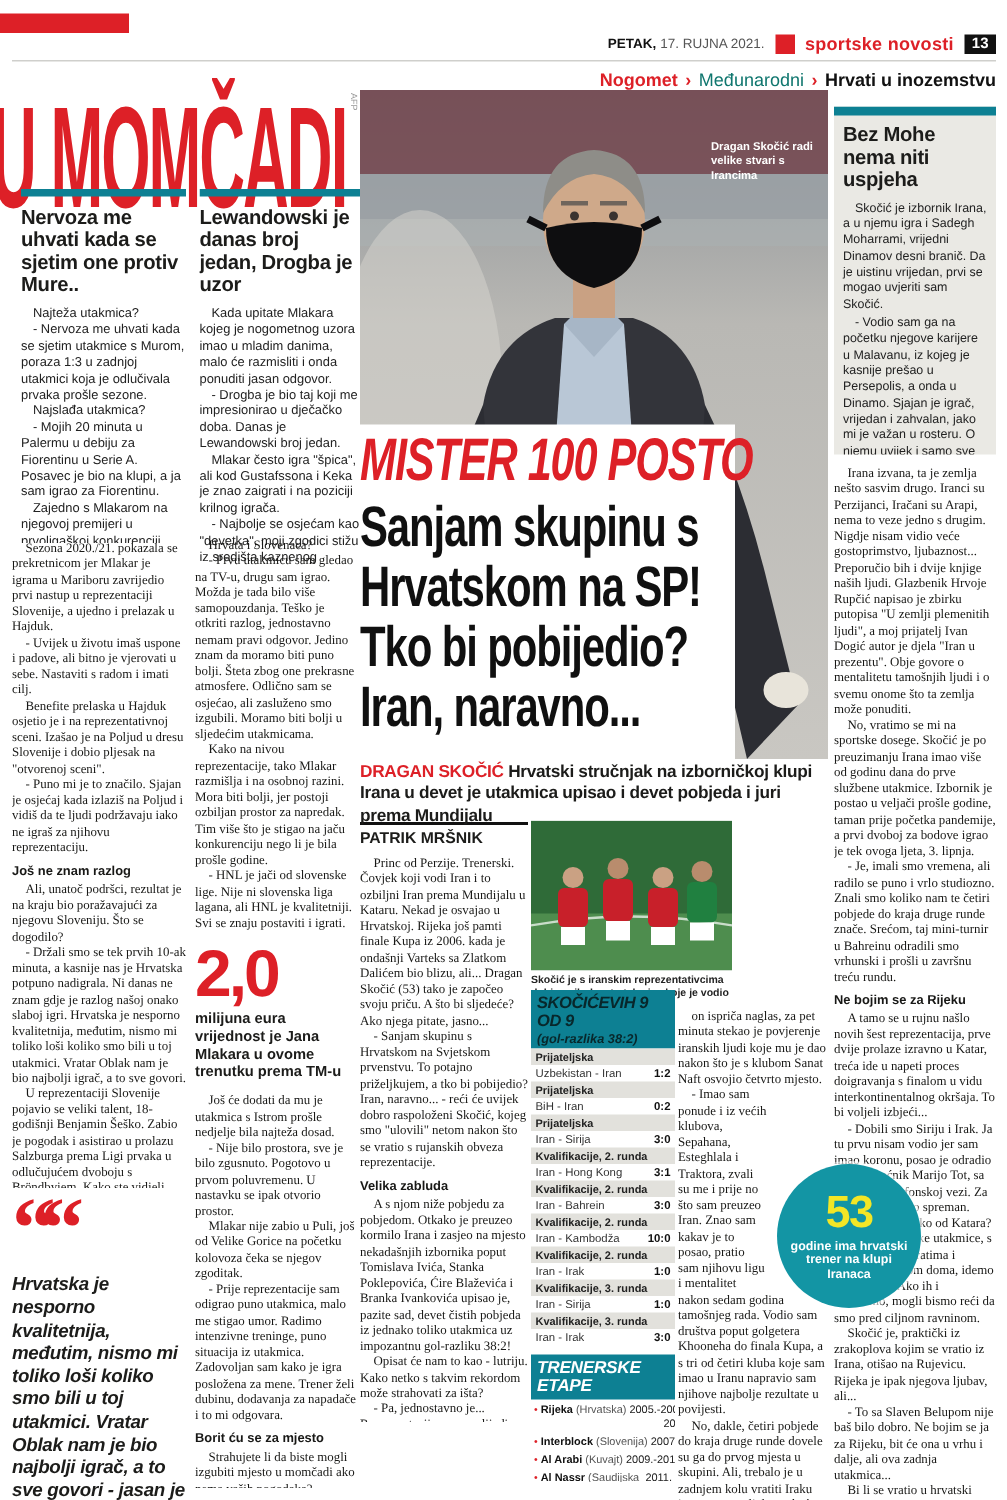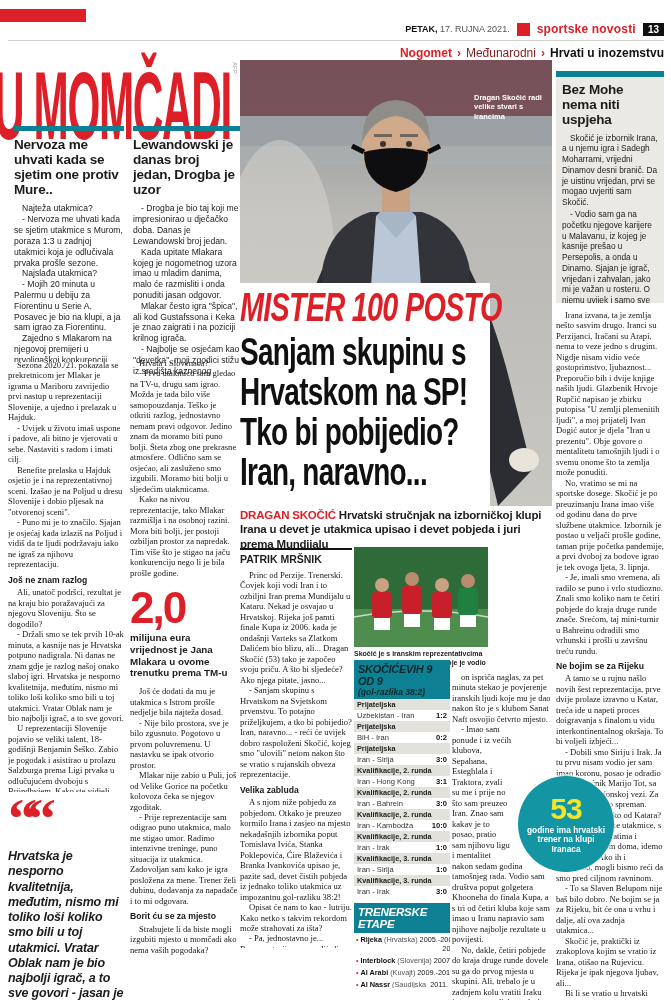--- a/index.html
+++ b/index.html
@@ -14,21 +14,21 @@
   .topbar{position:absolute; top:22px; right:7px; display:flex; align-items:center; gap:7px;}
   .t-date{font-size:9px; color:#555;}
   .t-date b{color:#111;}
   .redsq{width:13px; height:13px; background:var(--red); display:inline-block;}
   .brand{font-size:12px; font-weight:bold; color:var(--red); letter-spacing:.2px;}
   .pageno{background:#111; color:#fff; font-weight:bold; font-size:10px; padding:1px 5px;}
   .hrule{position:absolute; left:8px; right:7px; top:40px; border-top:1px solid #cfcfcc;}
   .breadcrumb{position:absolute; top:46px; right:7px; font-size:12px; display:flex; gap:5px; align-items:baseline;}
   .bc-sec{color:var(--red); font-weight:bold;text-align:center;}
   .bc-sep{color:var(--red); font-weight:bold;}
-  .bc-sub{color:#7f1d1d;}
+  .bc-sub{color:#0f766e;}
   .bc-sub2{color:#111; font-weight:bold;}
   .red-tab{position:absolute; left:0; top:9px; width:86px; height:13px; background:var(--red);}
   
   .mega{position:absolute; left:-6px; top:58px; font-size:96px; font-weight:bold; color:var(--red);
         white-space:nowrap; transform:scaleX(.44); transform-origin:0 0; letter-spacing:-3px; line-height:1;}
   
   .mini{position:absolute; overflow:hidden;}
   .mini .bar{height:5px; background:var(--teal); margin-bottom:7px;}
   .mini h3{font-size:13.5px; line-height:1.1; letter-spacing:-.2px; margin-bottom:6px;}
   .mini p{font-size:8.6px; line-height:1.26; text-indent:8px; color:#222;}
@@ -138,22 +138,22 @@
         <p>Najslađa utakmica?</p>
         <p>- Mojih 20 minuta u Palermu u debiju za Fiorentinu u Serie A. Posavec je bio na klupi, a ja sam igrao za Fiorentinu.</p>
         <p>Zajedno s Mlakarom na njegovoj premijeri u prvoligaškoj konkurenciji Italije 30. travnja 2017 u Palermu za Viole su igrali Hrvoje Milić i Milan Badelj. U tom dvoboju Mlakar je ulaskom s klupe zamijenio svog suigrača iz reprezentacije Josipa Iličića. (jr)</p>
       </div>
   </div>
 
   <div class="mini" id="box2">
     <div class="bar"></div>
     <h3>Lewandowski je danas broj jedan, Drogba je uzor</h3>
     <div>
+        <p>Kada upitate Mlakara kojeg je nogometnog uzora imao u mladim danima, malo će razmisliti i onda ponuditi jasan odgovor.</p>
         <p>- Drogba je bio taj koji me impresionirao u dječačko doba. Danas je Lewandowski broj jedan.</p>
-        <p>Kada upitate Mlakara kojeg je nogometnog uzora imao u mladim danima, malo će razmisliti i onda ponuditi jasan odgovor.</p>
         <p>Mlakar često igra "špica", ali kod Gustafssona i Keka je znao zaigrati i na poziciji krilnog igrača.</p>
         <p>- Najbolje se osjećam kao "devetka", moji zgodici stižu iz središta kaznenog prostora. Na krilu sam ipak malo dalje od vrata, teže je postići pogodak - rekao je slovenski internacionalac. (jr)</p>
       </div>
   </div>
 
   <div class="flow" id="leftcol">
     <div>
         <p>Sezona 2020./21. pokazala se prekretnicom jer Mlakar je igrama u Mariboru zavrijedio prvi nastup u reprezentaciji Slovenije, a ujedno i prelazak u Hajduk.</p>
         <p>- Uvijek u životu imaš uspone i padove, ali bitno je vjerovati u sebe. Nastaviti s radom i imati cilj.</p>
         <p>Benefite prelaska u Hajduk osjetio je i na reprezentativnoj sceni. Izašao je na Poljud u dresu Slovenije i dobio pljesak na "otvorenoj sceni".</p>
@@ -170,20 +170,21 @@
   <div id="quoteblock">
     <span class="qmarks">““</span>
     <div class="qtext">Hrvatska je nesporno kvalitetnija, međutim, nismo mi toliko loši koliko smo bili u toj utakmici. Vratar Oblak nam je bio najbolji igrač, a to sve govori - jasan je Slovenac</div>
   </div>
 
   <div class="flow" id="col2">
     <p>Hrvata i Slovenaca?</p>
     <div>
         <p>- Prvu utakmicu sam gledao na TV-u, drugu sam igrao. Možda je tada bilo više samopouzdanja. Teško je otkriti razlog, jednostavno nemam pravi odgovor. Jedino znam da moramo biti puno bolji. Šteta zbog one prekrasne atmosfere. Odlično sam se osjećao, ali zasluženo smo izgubili. Moramo biti bolji u sljedećim utakmicama.</p>
         <p>Kako na nivou reprezentacije, tako Mlakar razmišlja i na osobnoj razini. Mora biti bolji, jer postoji ozbiljan prostor za napredak. Tim više što je stigao na jaču konkurenciju nego li je bila prošle godine.</p>
+        <p>- HNL je jači od slovenske lige. Nije ni slovenska liga lagana, ali HNL je kvalitetniji. Svi se znaju postaviti i igrati.</p>
       </div>
     <div class="bignum">2,0</div>
     <div class="statcap">milijuna eura vrijednost je Jana Mlakara u ovome trenutku prema TM-u</div>
     <div>
         <p>Još će dodati da mu je utakmica s Istrom prošle nedjelje bila najteža dosad.</p>
         <p>- Nije bilo prostora, sve je bilo zgusnuto. Pogotovo u prvom poluvremenu. U nastavku se ipak otvorio prostor.</p>
         <p>Mlakar nije zabio u Puli, još od Velike Gorice na početku kolovoza čeka se njegov zgoditak.</p>
         <p>- Prije reprezentacije sam odigrao puno utakmica, malo me stigao umor. Radimo intenzivne treninge, puno situacija iz utakmica. Zadovoljan sam kako je igra posložena za mene. Trener želi dubinu, dodavanja za napadače i to mi odgovara.</p>
       </div>
     <p class="subhead">Borit ću se za mjesto</p>
@@ -401,22 +402,22 @@
   <div class="flow" id="rightcol">
     <div>
         <p>Irana izvana, ta je zemlja nešto sasvim drugo. Iranci su Perzijanci, Iračani su Arapi, nema to veze jedno s drugim. Nigdje nisam vidio veće gostoprimstvo, ljubaznost... Preporučio bih i dvije knjige naših ljudi. Glazbenik Hrvoje Rupčić napisao je zbirku putopisa "U zemlji plemenitih ljudi", a moj prijatelj Ivan Dogić autor je djela "Iran u prezentu". Obje govore o mentalitetu tamošnjih ljudi i o svemu onome što ta zemlja može ponuditi.</p>
         <p>No, vratimo se mi na sportske dosege. Skočić je po preuzimanju Irana imao više od godinu dana do prve službene utakmice. Izbornik je postao u veljači prošle godine, taman prije početka pandemije, a prvi dvoboj za bodove igrao je tek ovoga ljeta, 3. lipnja.</p>
         <p>- Je, imali smo vremena, ali radilo se puno i vrlo studiozno. Znali smo koliko nam te četiri pobjede do kraja druge runde znače. Srećom, taj mini-turnir u Bahreinu odradili smo vrhunski i prošli u završnu treću rundu.</p>
       </div>
     <p class="subhead">Ne bojim se za Rijeku</p>
     <div>
         <p>A tamo se u rujnu našlo novih šest reprezentacija, prve dvije prolaze izravno u Katar, treća ide u napeti proces doigravanja s finalom u vidu interkontinentalnog okršaja. To bi voljeli izbjeći...</p>
         <p>- Dobili smo Siriju i Irak. Ja tu prvu nisam vodio jer sam imao koronu, posao je odradio moj pomoćnik Marijo Tot, sa mnom na telefonskoj vezi. Za Irak sam već bio spreman. Koliko smo daleko od Katara? U obje listopadske utakmice, s UAE-om u Emiratima i Južnom Korejom doma, idemo na pobjedu. Ako ih i ostvarimo, mogli bismo reći da smo pred ciljnom ravninom.</p>
+        <p>Skočić je, praktički iz zrakoplova kojim se vratio iz Irana, otišao na Rujevicu. Rijeka je ipak njegova ljubav, ali...</p>
         <p>- To sa Slaven Belupom nije baš bilo dobro. Ne bojim se ja za Rijeku, bit će ona u vrhu i dalje, ali ova zadnja utakmica...</p>
-        <p>Skočić je, praktički iz zrakoplova kojim se vratio iz Irana, otišao na Rujevicu. Rijeka je ipak njegova ljubav, ali...</p>
         <p>Bi li se vratio u hrvatski nogomet?</p>
       </div>
 
   </div>
 
   <div id="circle">
     <div class="c-num">53</div>
     <div class="c-label">godine ima hrvatski trener na klupi Iranaca</div>
   </div>
 

